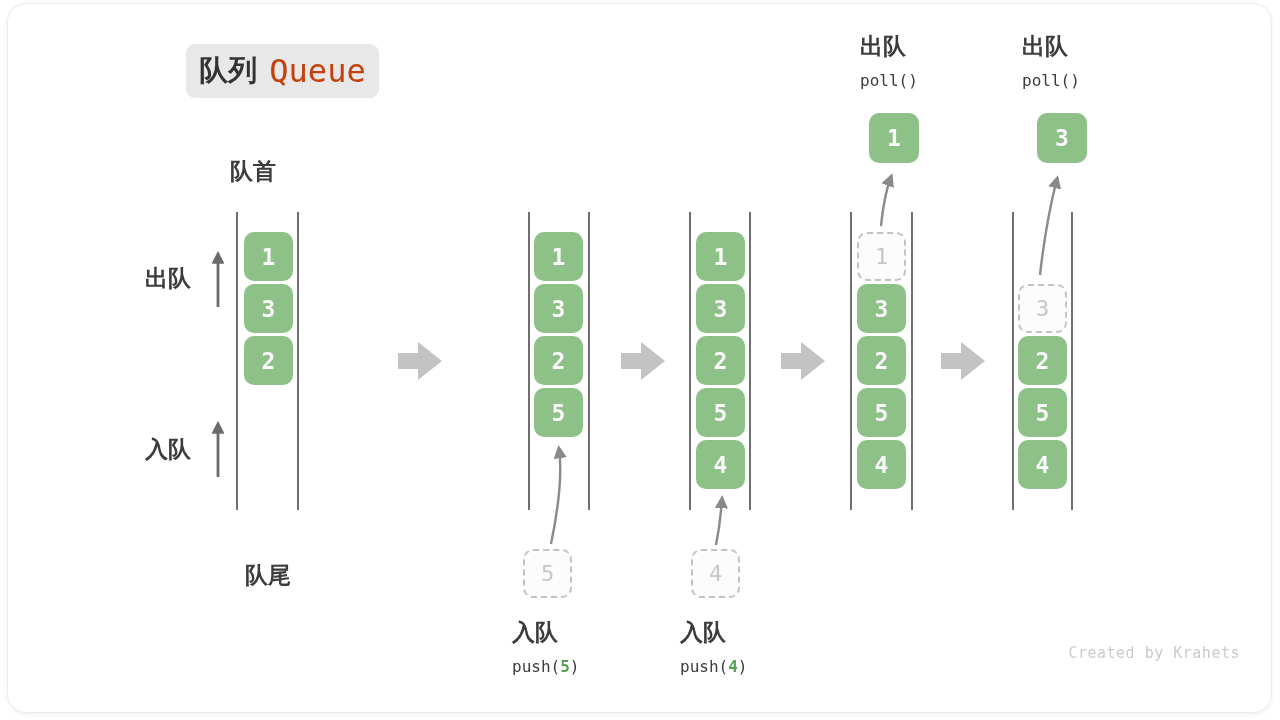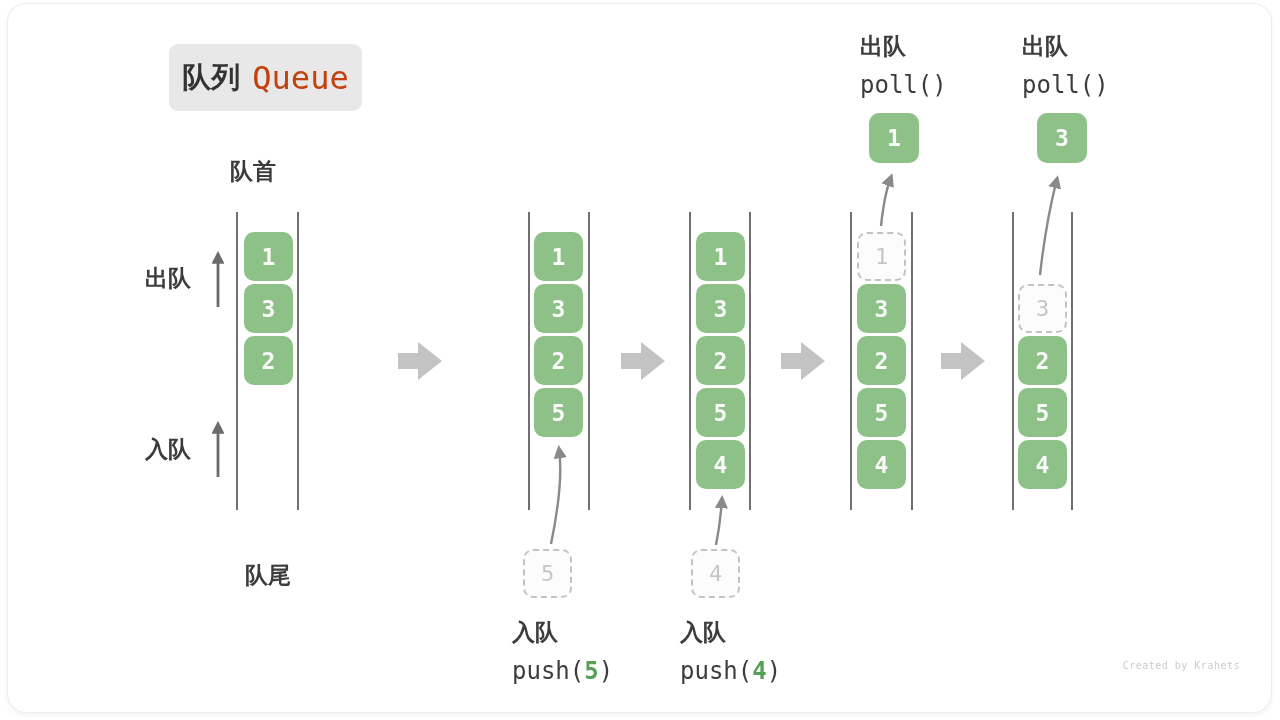--- a/index.html
+++ b/index.html
@@ -21,46 +21,46 @@
   .card{position:absolute;left:8px;top:4px;width:1263px;height:708px;background:#fff;
     border-radius:18px;box-shadow:0 0 0 1px #ececec,0 2px 6px rgba(0,0,0,.07)}
   .svg-layer{position:absolute;left:0;top:0;width:1280px;height:720px;pointer-events:none}
   .vline{stroke:var(--line);stroke-width:1.6}
   .thin{stroke:var(--thin-arrow);stroke-width:2.8;fill:none}
   .curve{stroke:var(--curve-arrow);stroke-width:2.4;fill:none}
   .blockarrow{fill:var(--block-arrow)}
   .mk-curve{fill:var(--curve-arrow)}
   .mk-thin{fill:var(--thin-arrow)}
 
-  .chip{position:absolute;left:169px;top:44px;width:193px;height:67px;background:var(--chip-bg);
+  .chip{position:absolute;left:186px;top:44px;width:193px;height:54px;background:var(--chip-bg);
     border-radius:9px;display:flex;align-items:center;justify-content:center;gap:12px}
   .chip .zh{font-size:29px;font-weight:700;color:#333}
   .chip .en{font-family:"DejaVu Sans Mono","Liberation Mono",monospace;font-size:32px;color:#c2410c}
 
   .cjk{position:absolute;font-size:23px;font-weight:700;color:var(--text-dark);white-space:nowrap}
-  .code{font-family:"DejaVu Sans Mono","Liberation Mono",monospace;font-size:24px;
+  .code{font-family:"DejaVu Sans Mono","Liberation Mono",monospace;font-size:16px;
     font-weight:500;color:#3c3c3c;white-space:nowrap}
   .opgroup{position:absolute;display:flex;flex-direction:column;gap:9px}
   .opgroup .zh{font-size:23px;font-weight:700;color:var(--text-dark)}
   .arg{color:var(--arg-green);font-weight:700}
 
   .cell{position:absolute;width:49px;height:49px;border-radius:10px;background:var(--cell-green);
     color:#fafafa;display:flex;align-items:center;justify-content:center;
     font-family:"DejaVu Sans Mono","Liberation Mono",monospace;font-size:23px;font-weight:700}
   .cell.ghost{background:#fcfcfc;border:2px dashed var(--dashed-border);
     color:var(--dashed-text);font-weight:400;font-size:22px}
   .r1{top:232px}.r2{top:284px}.r3{top:336px}.r4{top:388px}.r5{top:440px}
   .c1{left:244px}.c2{left:534px}.c3{left:696px}.c4{left:857px}.c5{left:1018px}
   .out1{left:869px;top:113px;width:50px;height:50px}
   .out2{left:1037px;top:113px;width:50px;height:50px}
   .in5{left:523px;top:549px}
   .in4{left:691px;top:549px}
 
-  .watermark{position:absolute;right:40px;top:660px;
-    font-family:"DejaVu Sans Mono","Liberation Mono",monospace;font-size:10px;
+  .watermark{position:absolute;right:40px;top:644px;
+    font-family:"DejaVu Sans Mono","Liberation Mono",monospace;font-size:15px;
     color:var(--watermark-text);letter-spacing:.5px}
 </style>
 </head>
 <body>
 
 <div class="card"></div>
 
 <svg class="svg-layer" viewBox="0 0 1280 720">
   <defs>
     <marker id="m-curve" viewBox="0 0 10 10" refX="7" refY="5" markerWidth="5.5" markerHeight="5.5" orient="auto-start-reverse">

